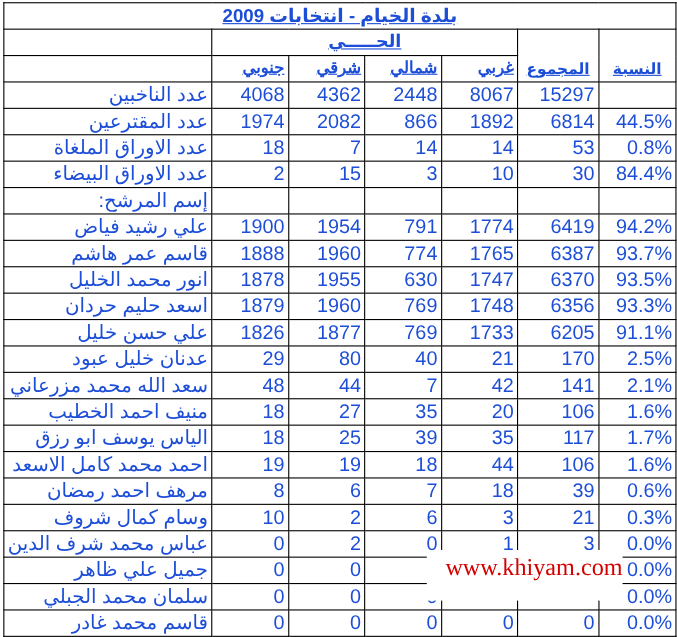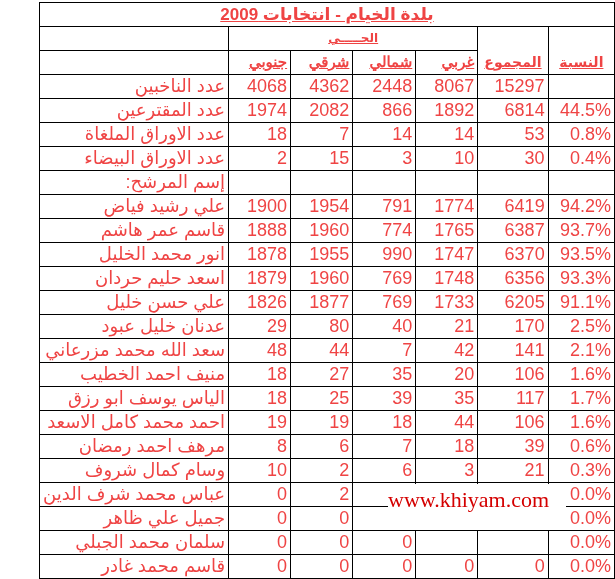--- a/index.html
+++ b/index.html
@@ -1,52 +1,51 @@
 <!DOCTYPE html>
 <html><head>
   <meta charset="utf-8">
   <style>
     html, body { margin: 0; padding: 0; background: #ffffff; }
     body { width: 615px; height: 579px; position: relative; overflow: hidden; }
     .sheet {
       position: absolute; left: 3px; top: 2px;
       border-collapse: collapse; table-layout: fixed;
       font-family: "Liberation Sans", "DejaVu Sans", sans-serif;
-      color: #ef4444;
-      margin-left: 36px;
+      color: #1d4ed8;
     }
     .sheet td {
       border: 1px solid #000;
       padding: 0 3px;
       height: 23px;
       line-height: 23px;
       white-space: nowrap;
       overflow: hidden;
       box-sizing: border-box;
     }
     .title-cell {
       text-align: center; font-weight: bold; font-size: 17px;
       text-decoration: underline;
     }
     .region-cell {
-      text-align: center; font-weight: bold; font-size: 12px;
+      text-align: center; font-weight: bold; font-size: 16px;
       text-decoration: underline;
     }
     .hdr {
       text-align: right; font-weight: bold; font-size: 15px;
       text-decoration: underline; vertical-align: bottom; font-family: Liberation Serif, serif;
     }
     .hdr-tall { text-align: center; font-weight: bold; font-size: 14px; text-decoration: underline; vertical-align: bottom; padding-bottom: 2px; }
     .lbl { font-size: 18px; direction: rtl; }
     .num { text-align: right; font-size: 18px; }
     .watermark {
-      position: absolute; left: 388px; top: 484px; width: 178px; height: 46px;
+      position: absolute; left: 388px; top: 500px; width: 178px; height: 46px;
       background: #ffffff; color: #d40000;
       font-family: "Liberation Serif", "DejaVu Serif", serif;
-      font-size: 22px; line-height: 26px; text-align: left;
+      font-size: 22px; line-height: 26px; text-align: right;
       padding-top: 3px; box-sizing: border-box;
     }
   </style>
 </head>
 <body>
 
 <table class="sheet">
   <colgroup>
     <col style="width:156px">
     <col style="width:76px">
@@ -100,21 +99,21 @@
         <td class="num">53</td>
         <td class="num">0.8%</td>
       </tr>
       <tr>
         <td class="lbl">عدد الاوراق البيضاء</td>
         <td class="num">2</td>
         <td class="num">15</td>
         <td class="num">3</td>
         <td class="num">10</td>
         <td class="num">30</td>
-        <td class="num">0.4%</td>
+        <td class="num">84.4%</td>
       </tr>
       <tr>
         <td class="lbl">إسم المرشح:</td>
         <td class="num"></td>
         <td class="num"></td>
         <td class="num"></td>
         <td class="num"></td>
         <td class="num"></td>
         <td class="num"></td>
       </tr>
@@ -133,21 +132,21 @@
         <td class="num">1960</td>
         <td class="num">774</td>
         <td class="num">1765</td>
         <td class="num">6387</td>
         <td class="num">93.7%</td>
       </tr>
       <tr>
         <td class="lbl">انور محمد الخليل</td>
         <td class="num">1878</td>
         <td class="num">1955</td>
-        <td class="num">990</td>
+        <td class="num">630</td>
         <td class="num">1747</td>
         <td class="num">6370</td>
         <td class="num">93.5%</td>
       </tr>
       <tr>
         <td class="lbl">اسعد حليم حردان</td>
         <td class="num">1879</td>
         <td class="num">1960</td>
         <td class="num">769</td>
         <td class="num">1748</td>

